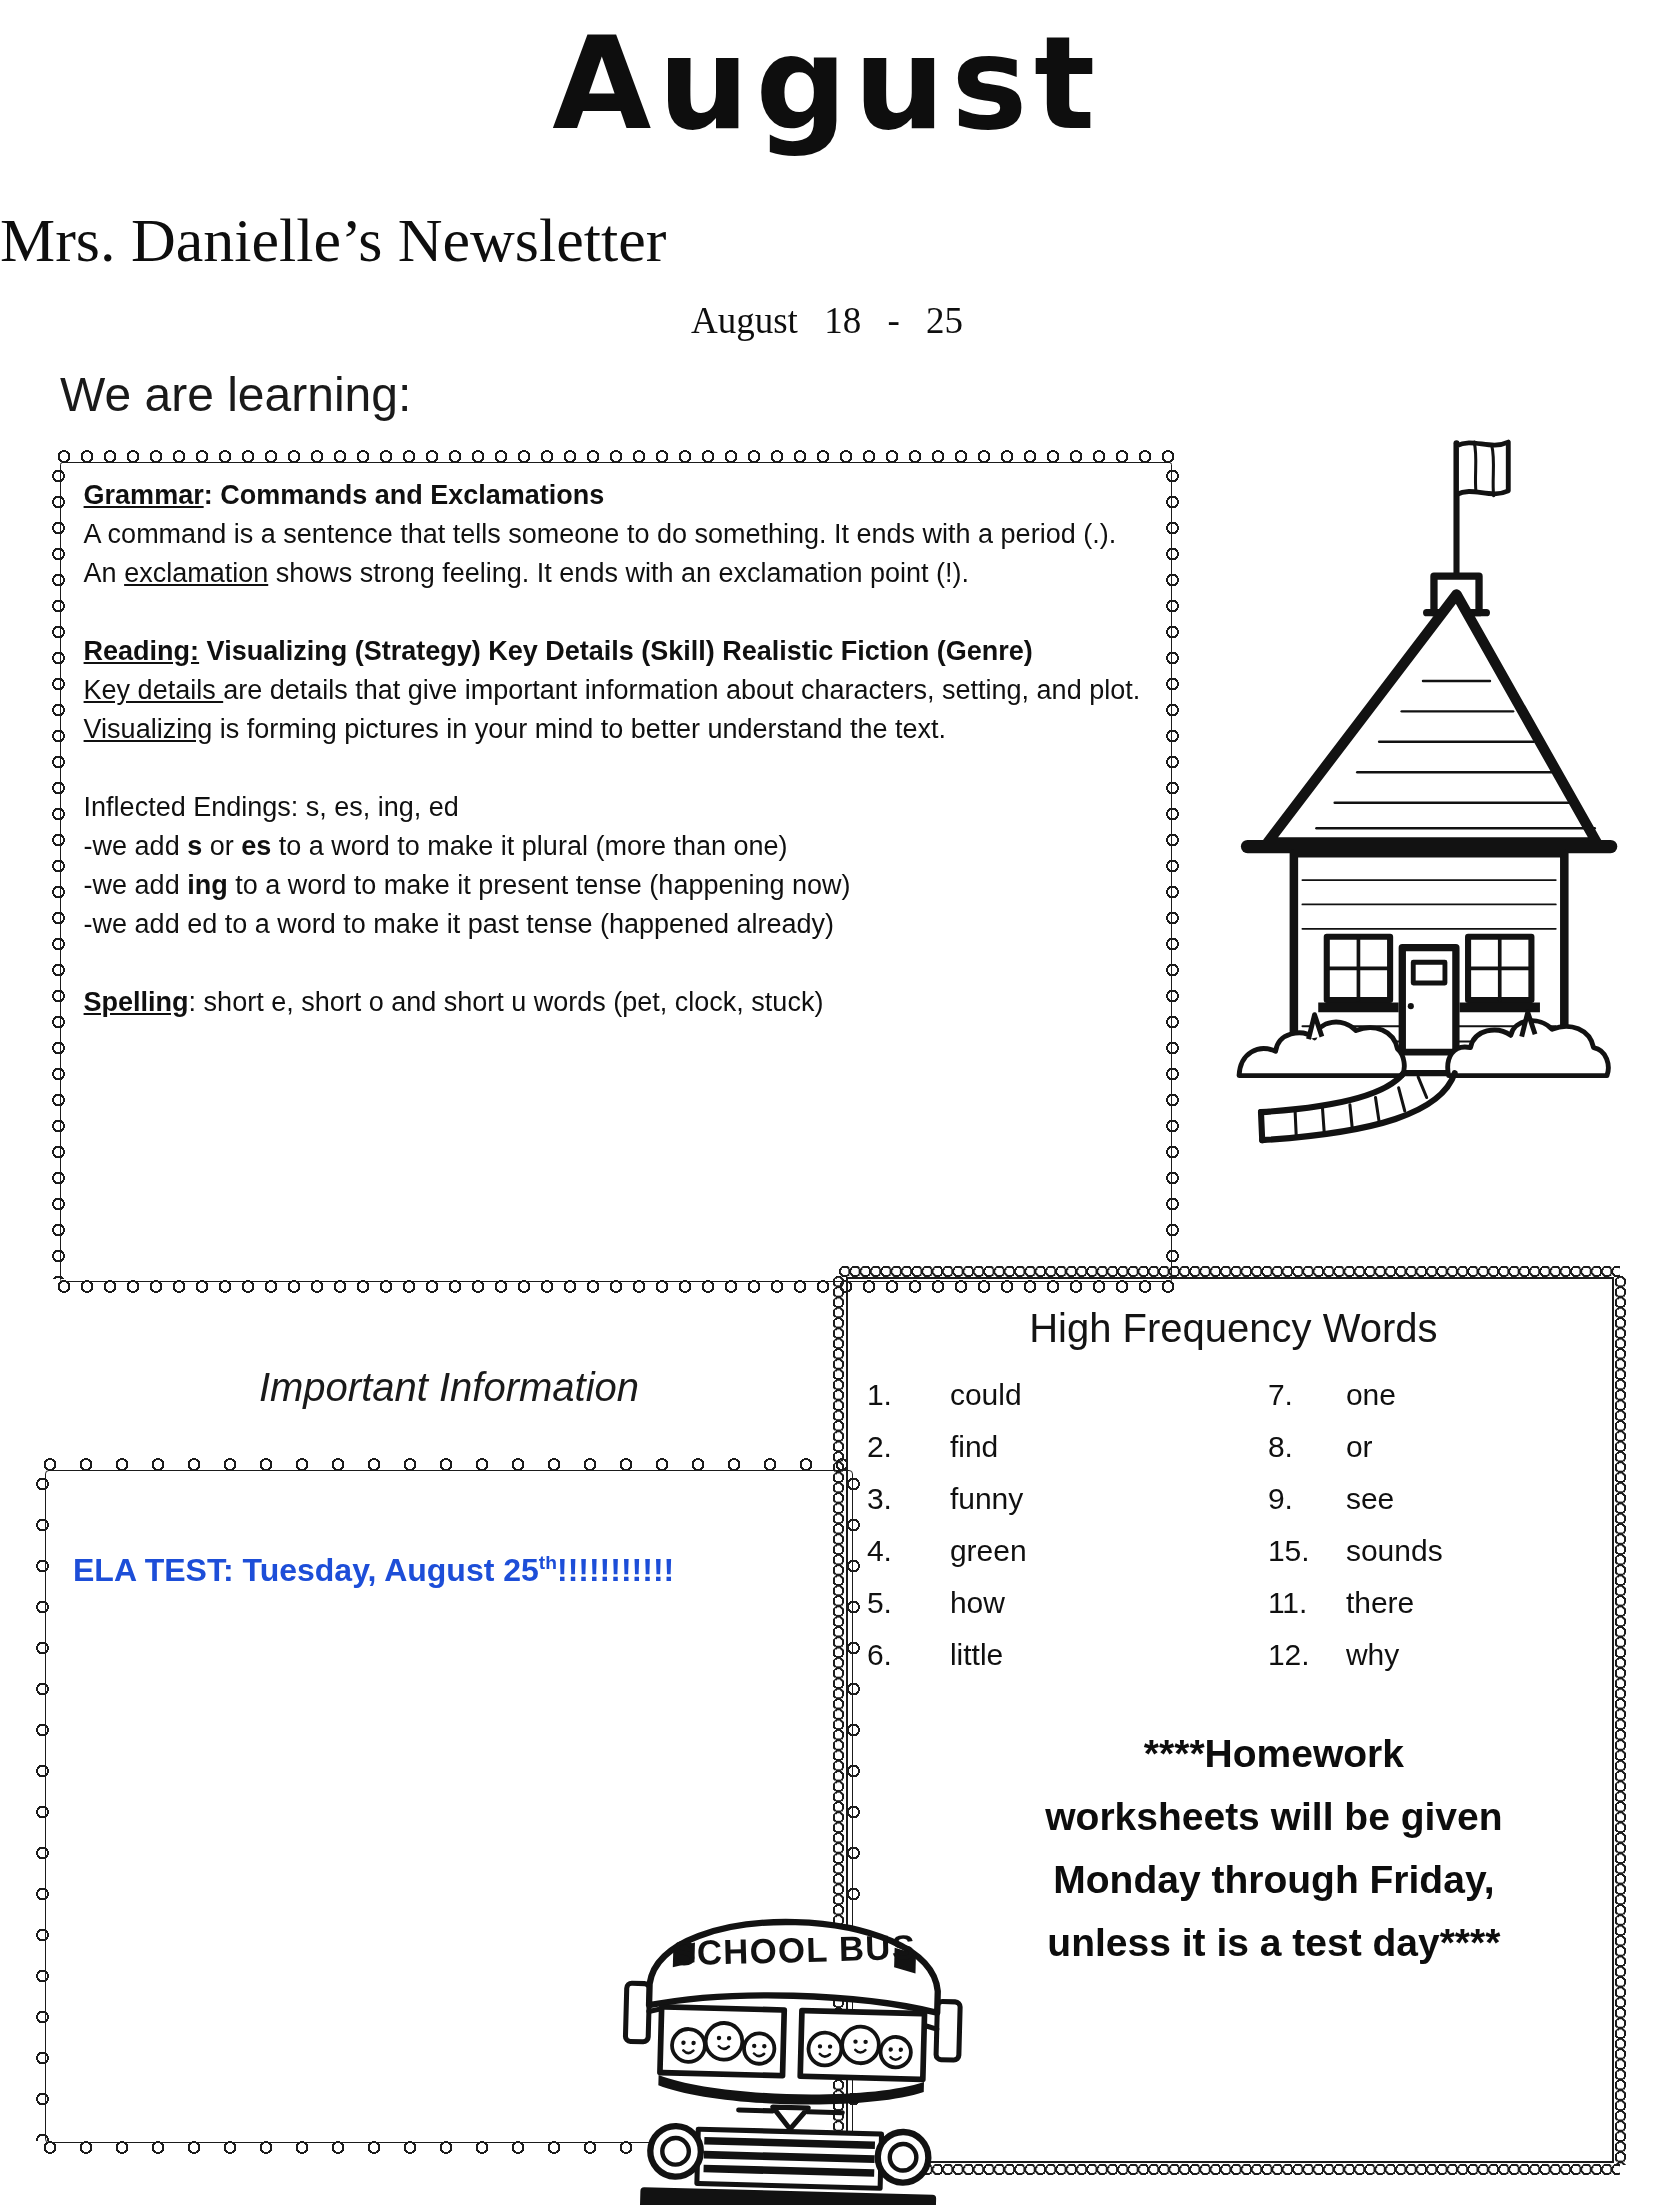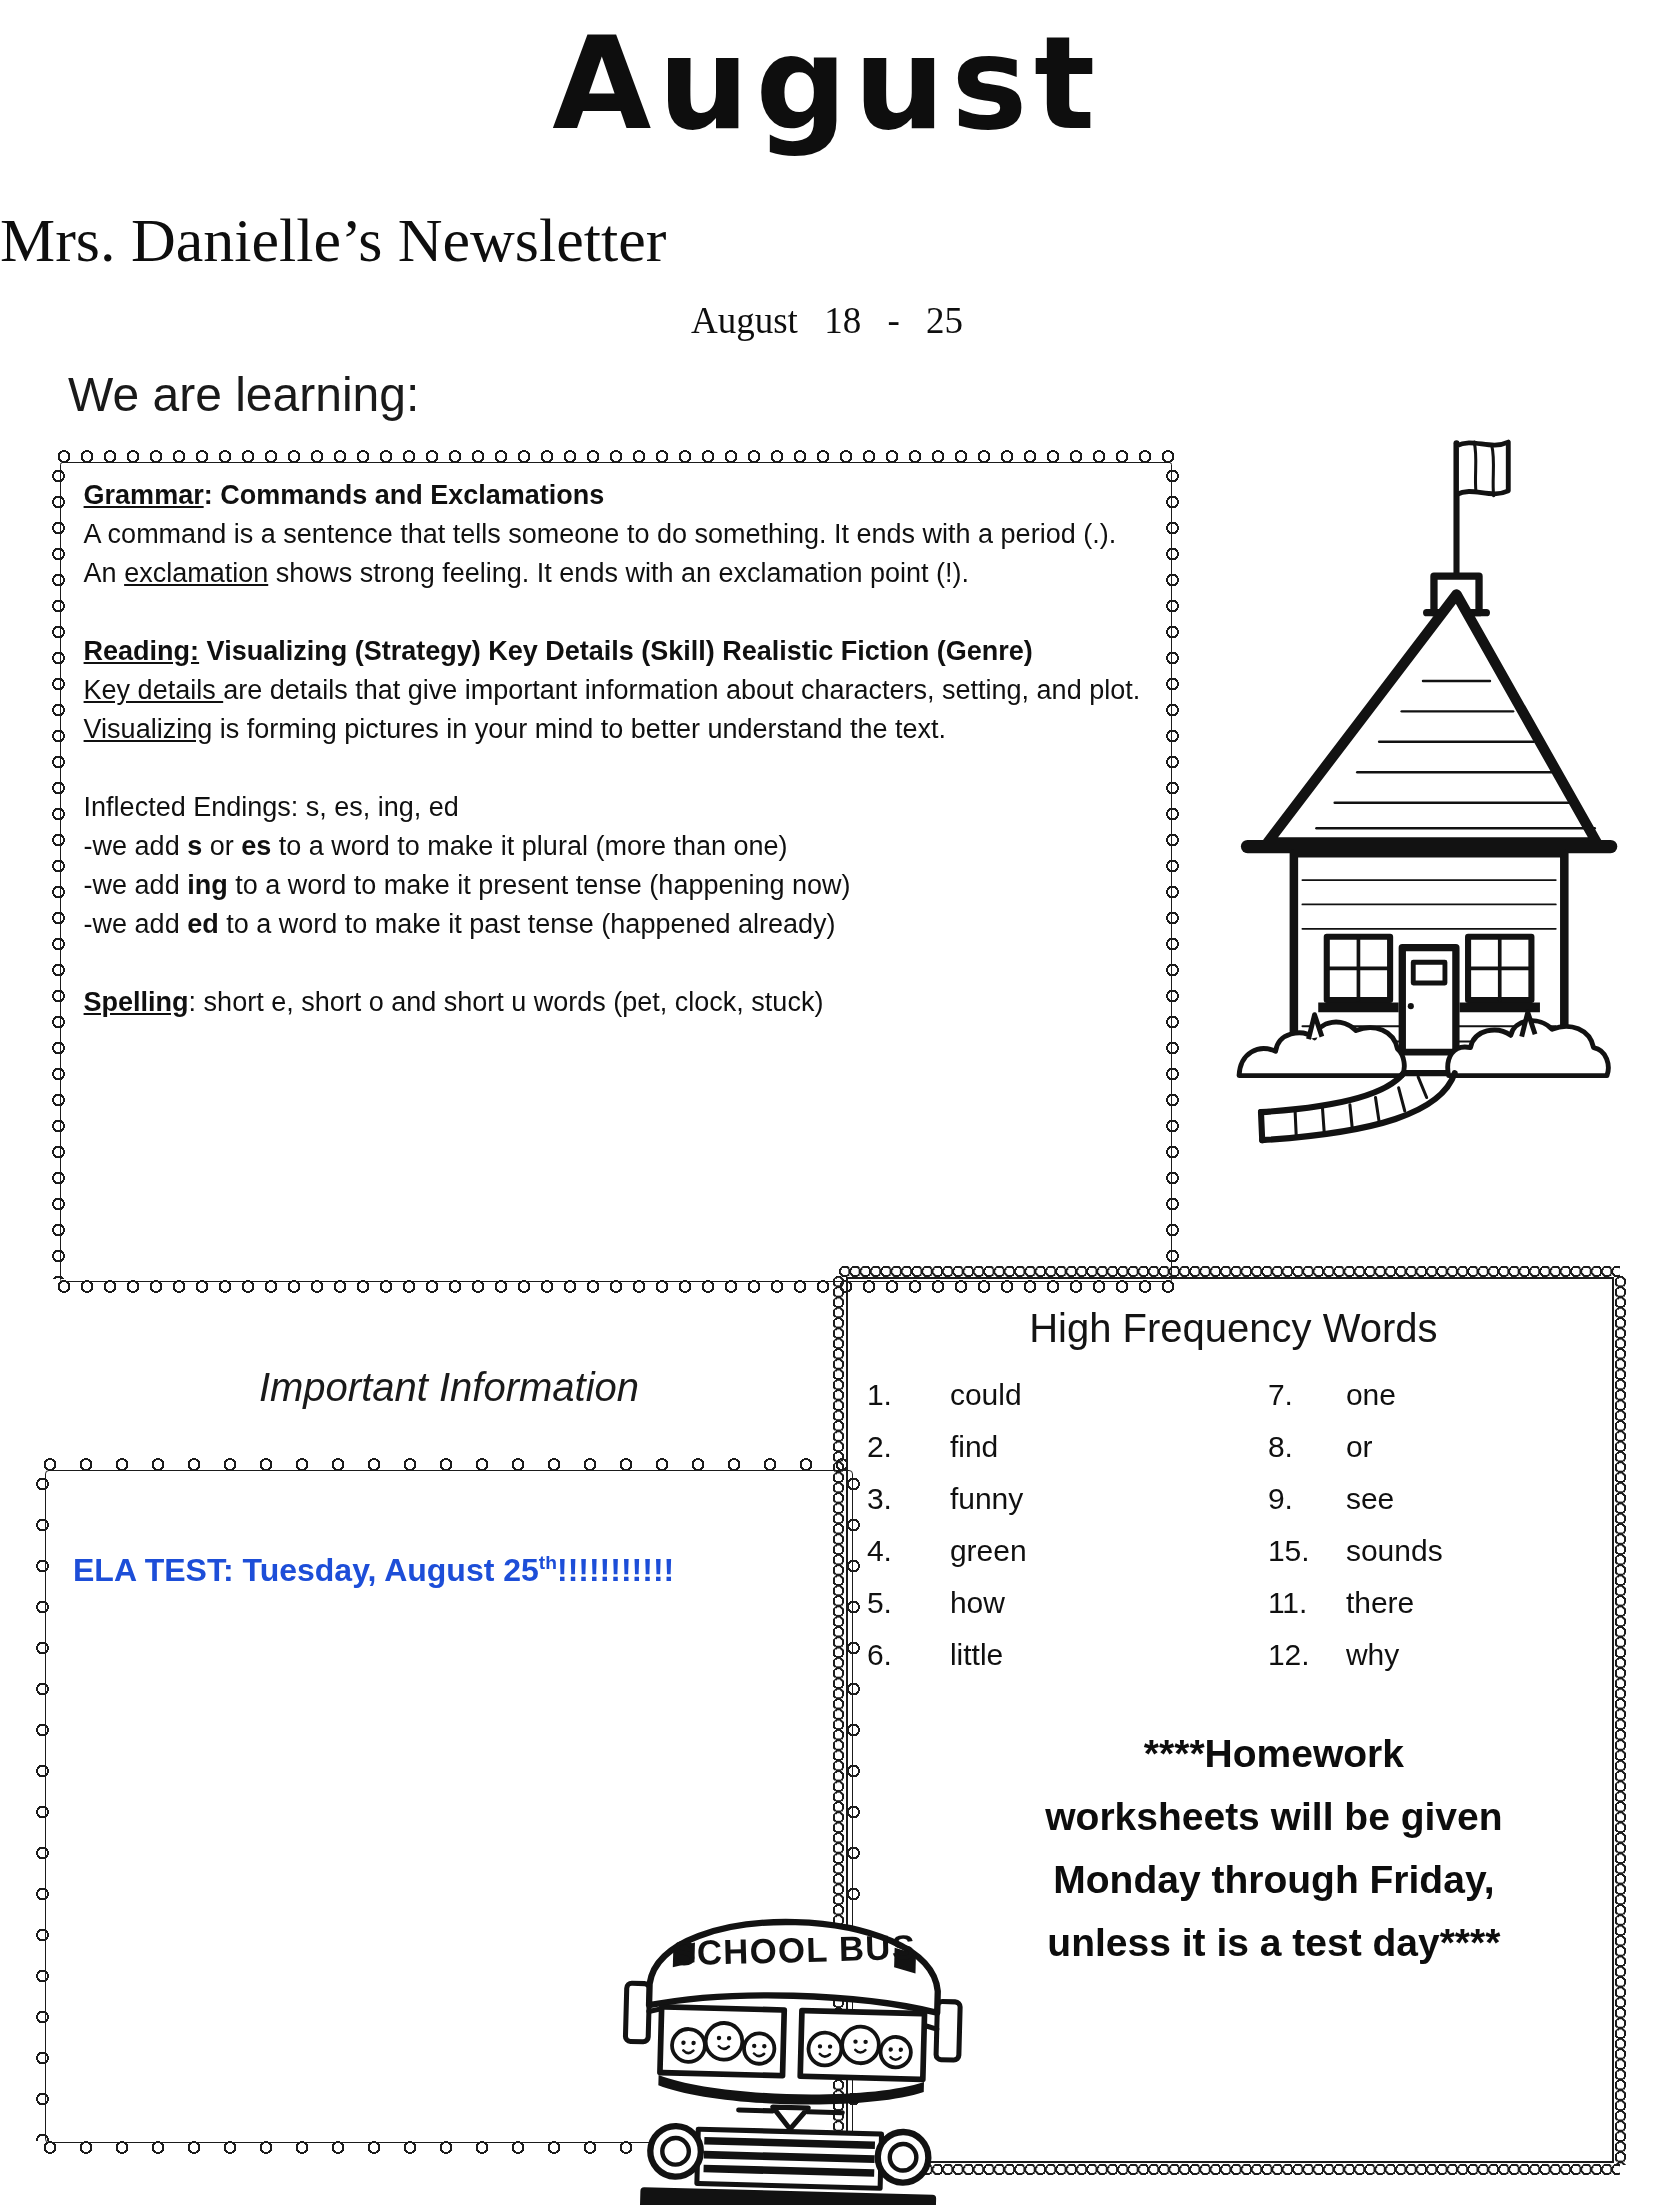--- a/index.html
+++ b/index.html
@@ -18,21 +18,21 @@
   }
   #newsletter-title {
     position:absolute; top:205px; left:0; right:0; 
     font-family:"Liberation Serif", serif; font-size:62px; color:#0e0e0e;
   }
   #date-range {
     position:absolute; top:299px; left:0; right:0; text-align:center;
     font-family:"Liberation Serif", serif; font-size:37px; word-spacing:17px; color:#0e0e0e;
   }
   #learning-heading {
-    position:absolute; top:367px; left:68px;
+    position:absolute; top:367px; left:60px;
     font-size:48px; font-weight:400; color:#1a1a1a;
   }
   #important-heading {
     position:absolute; top:1365px; left:32px; width:834px; text-align:center;
     font-size:40px; font-weight:400; color:#1a1a1a;font-style:italic;
   }
 
   
   .rings-x, .rings-y, .coil-x, .coil-y { position:absolute; pointer-events:none; }
   .rings-x {
@@ -125,21 +125,21 @@
       <div class="bx-line"><span>A command is a sentence that tells someone to do something. It ends with a period (.).</span></div>
       <div class="bx-line"><span>An </span><span style="text-decoration: underline;">exclamation</span><span> shows strong feeling. It ends with an exclamation point (!).</span></div>
       <div class="bx-line"></div>
       <div class="bx-line"><span style="font-weight: 700; text-decoration: underline; text-align: right;">Reading:</span><span style="font-weight: 700;"> Visualizing (Strategy) Key Details (Skill) Realistic Fiction (Genre)</span></div>
       <div class="bx-line"><span style="text-decoration: underline;">Key details </span><span>are details that give important information about characters, setting, and plot.</span></div>
       <div class="bx-line"><span style="text-decoration: underline;">Visualizing</span><span> is forming pictures in your mind to better understand the text.</span></div>
       <div class="bx-line"></div>
       <div class="bx-line"><span>Inflected Endings: s, es, ing, ed</span></div>
       <div class="bx-line"><span>-we add </span><span style="font-weight: 700;">s</span><span> or </span><span style="font-weight: 700;">es</span><span> to a word to make it plural (more than one)</span></div>
       <div class="bx-line"><span>-we add </span><span style="font-weight: 700;">ing</span><span> to a word to make it present tense (happening now)</span></div>
-      <div class="bx-line"><span>-we add </span><span style="font-weight: 700;">ed</span><span> to a word to make it past tense (happened already)</span></div>
+      <div class="bx-line"><span>-we add </span><span style="font-weight: 400;">ed</span><span> to a word to make it past tense (happened already)</span></div>
       <div class="bx-line"></div>
       <div class="bx-line"><span style="font-weight: 700; text-decoration: underline;">Spelling</span><span style="font-weight: 400;">: short e, short o and short u words (pet, clock, stuck)</span></div>
     </div>
   </div>
 
   <svg id="schoolhouse" viewBox="0 0 660 1200">
     <g>
       <line class="ln" x1="385" y1="40" x2="385" y2="258" stroke-width="10"></line>
       <path class="wh" d="M385,44 C412,30 440,52 470,38 L470,118 C440,132 412,110 385,124 Z" stroke-width="8"></path>
       <path class="ln" d="M414,38 C420,62 414,94 417,120" stroke-width="5"></path>

